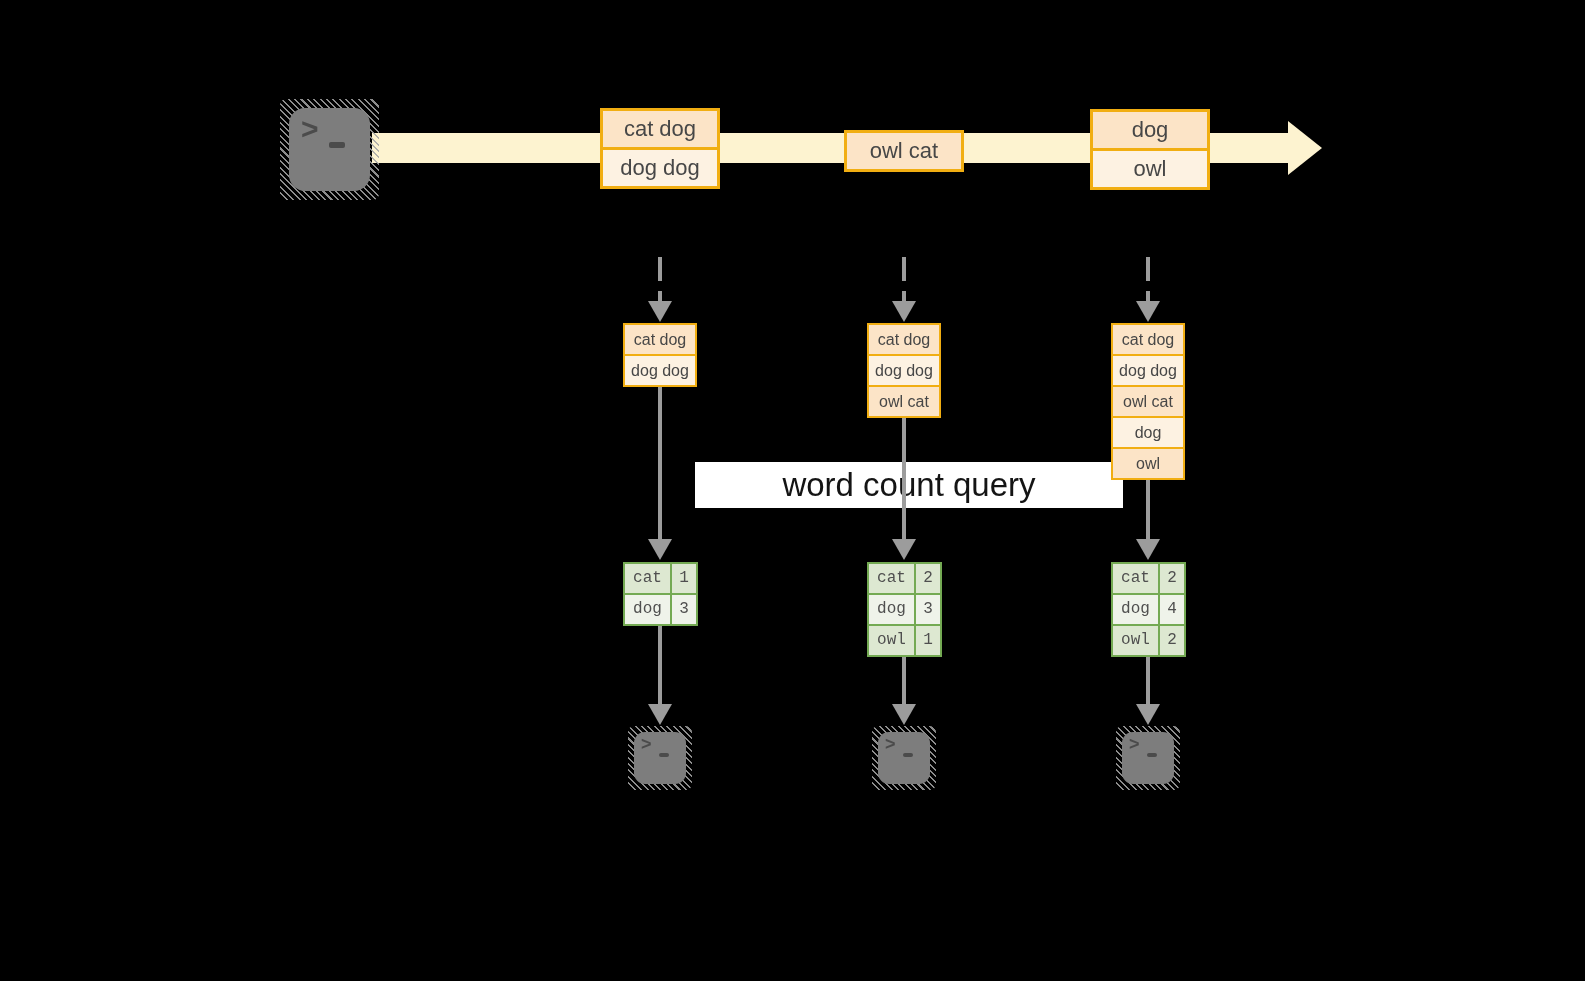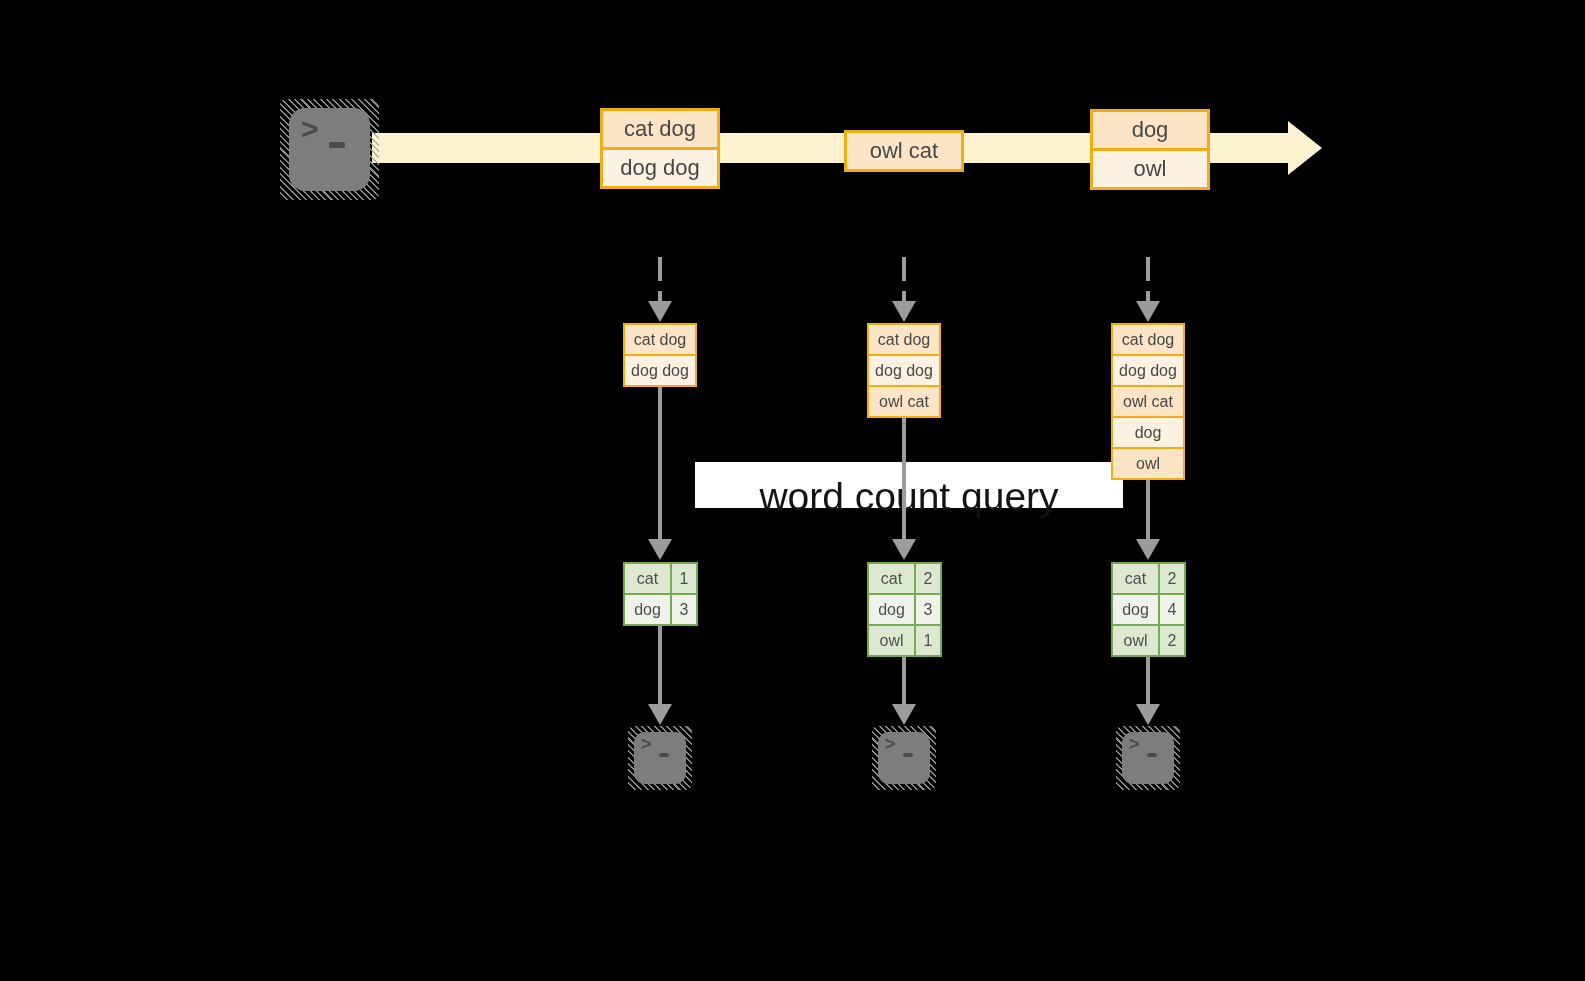--- a/index.html
+++ b/index.html
@@ -32,39 +32,39 @@
   .abox .arow{
     width:70px;height:29px;line-height:29px;text-align:center;
     font-size:16px;color:#474747;
   }
   .abox .arow + .arow{border-top:2px solid #f1ae12;}
 
   
   .query-band{background:#ffffff;z-index:3;}
   .query-label{
     position:absolute;left:0;top:0;width:100%;height:100%;
-    text-align:center;line-height:46px;font-size:39px;color:#141414;z-index:7;margin-top:12px;
+    text-align:center;line-height:46px;font-size:33px;color:#141414;z-index:7;
   }
 
   
   .vline{width:4px;background:#9c9c9c;z-index:4;}
   .vdash{
     width:4px;z-index:4;
     background:repeating-linear-gradient(180deg,#9c9c9c 0 24px,transparent 24px 34px);
   }
   .vhead{
     width:0;height:0;z-index:4;
     border-left:12px solid transparent;border-right:12px solid transparent;
     border-top:21px solid #9c9c9c;
   }
 
   
   .gtable{
     display:grid;grid-template-columns:45px 24px;gap:2px;
-    background:#74aa53;border:2px solid #74aa53;z-index:5;
+    background:#74aa53;border:2px solid #74aa53;z-index:5;font-family:Liberation Mono, monospace;
   }
   .gcell{
     height:29px;line-height:29px;text-align:center;
     font-size:16px;color:#4f4f4f;
   }
   .g-dark{background:#dde8d1;}
   .g-light{background:#eff3ea;}
 
   
   .terminal{

